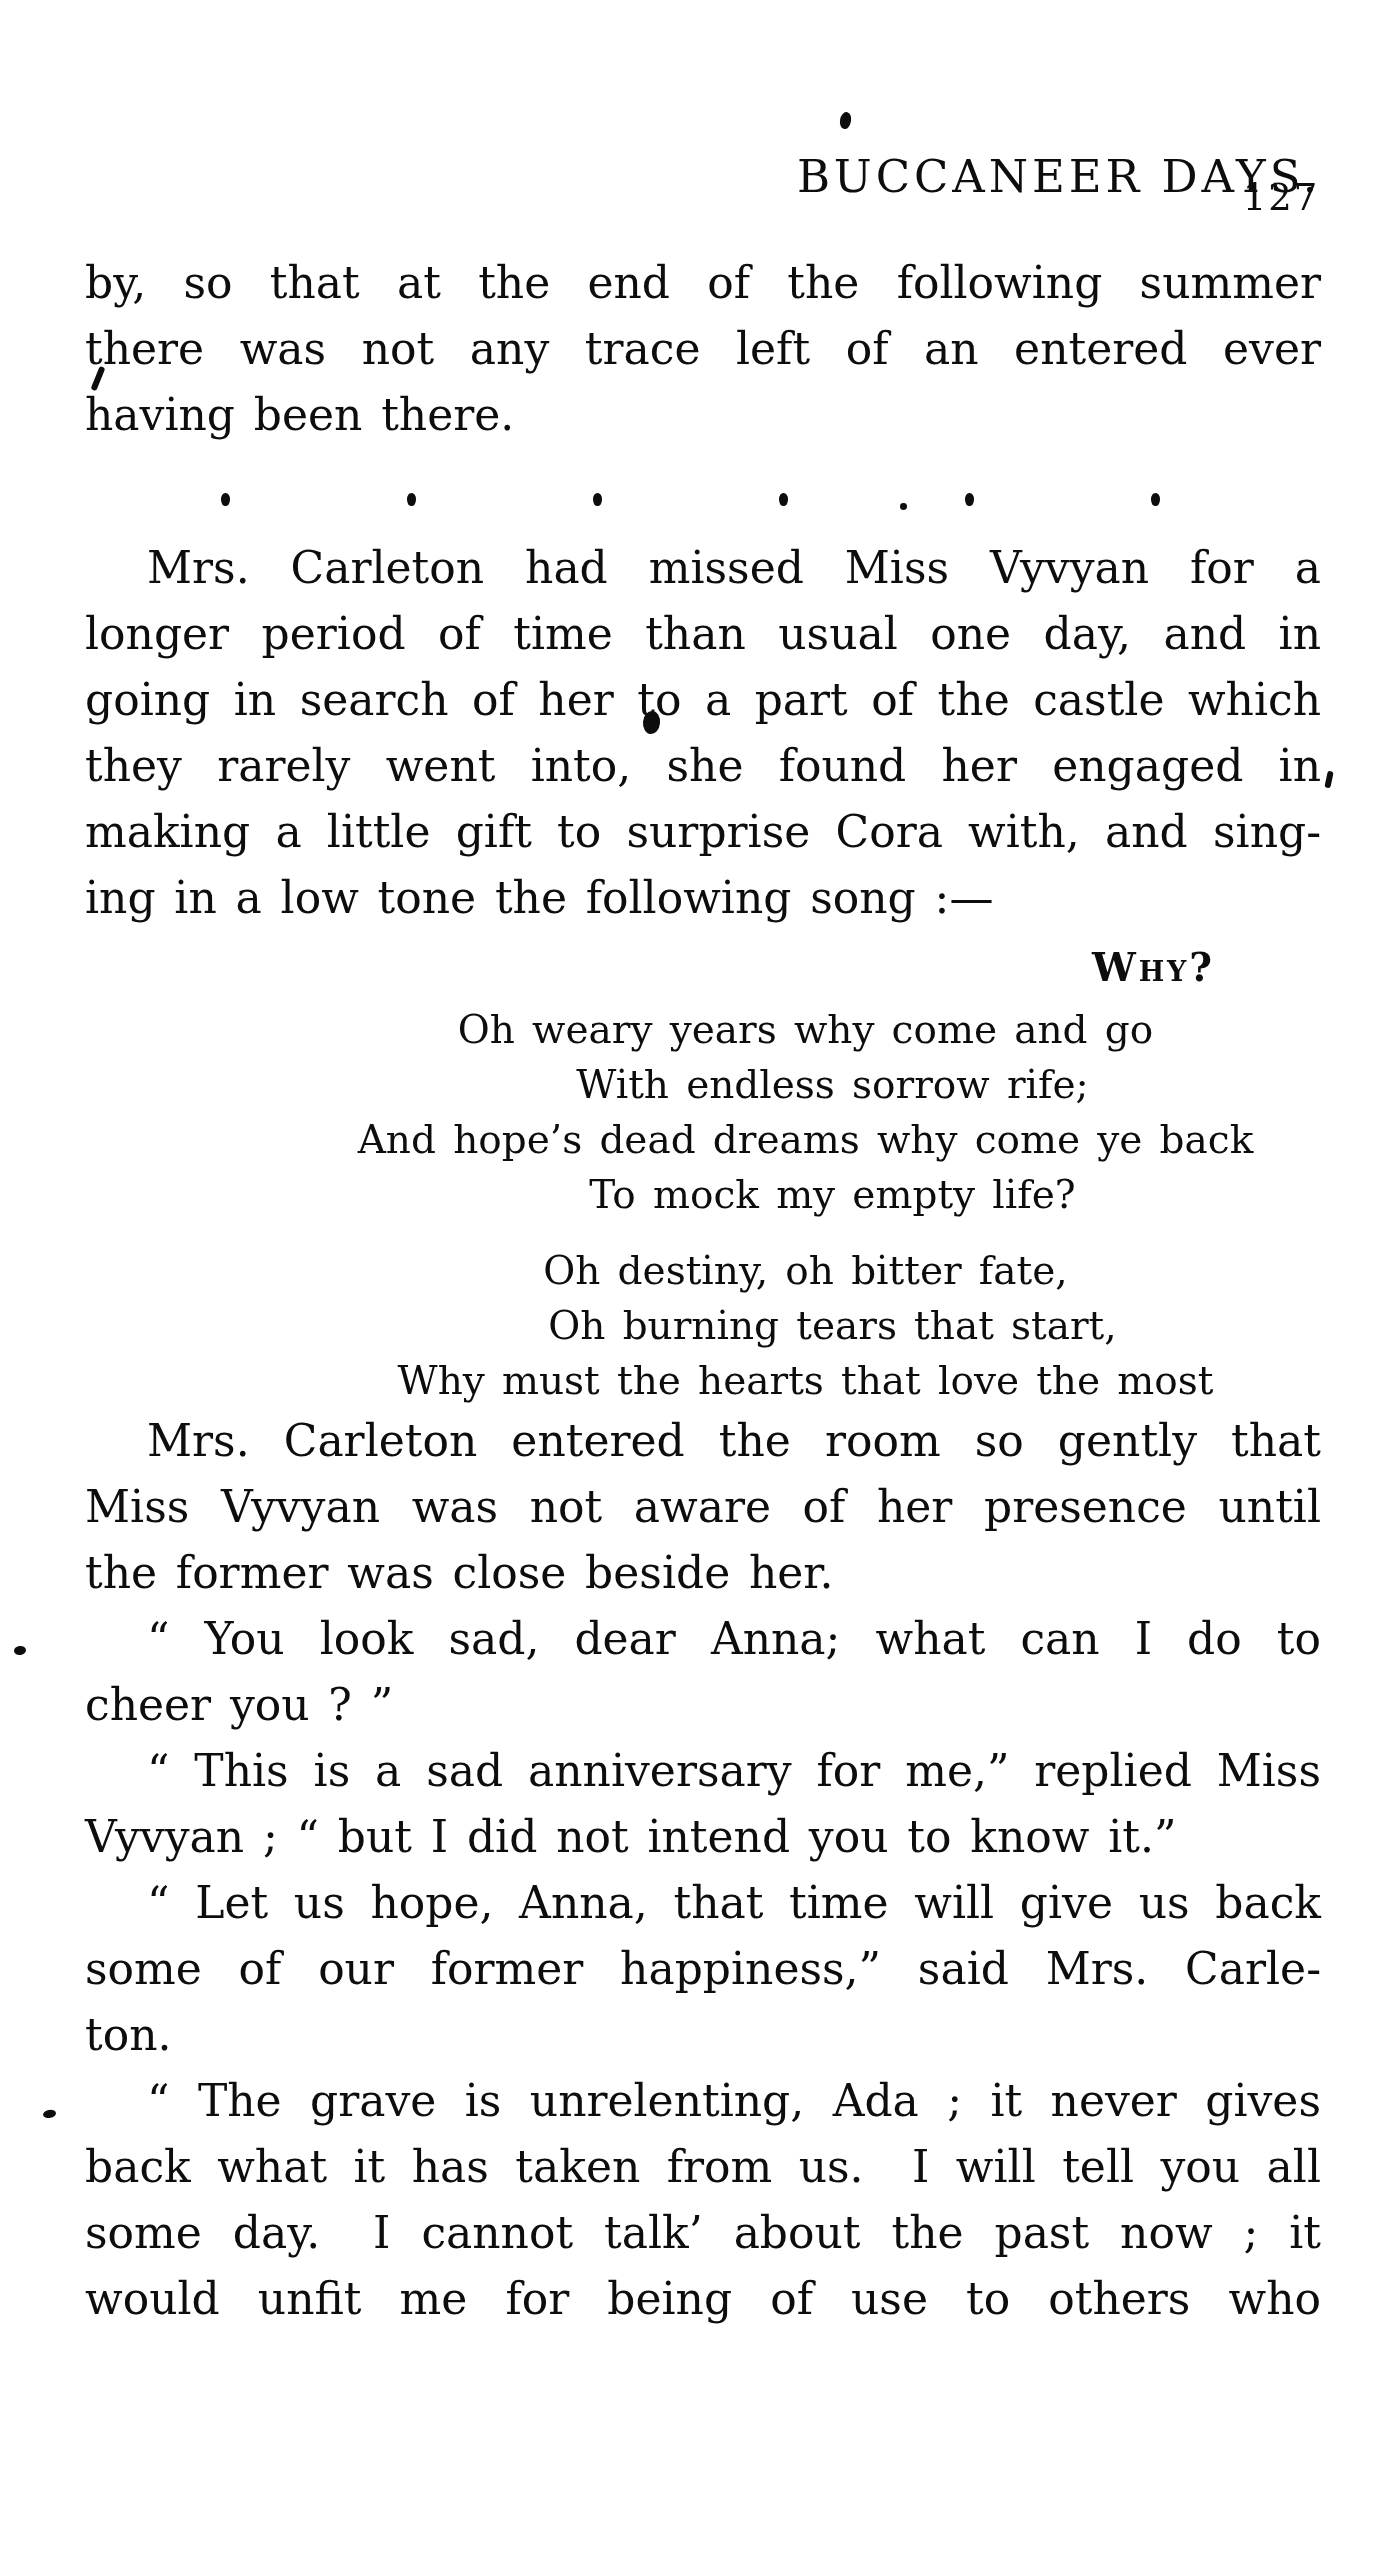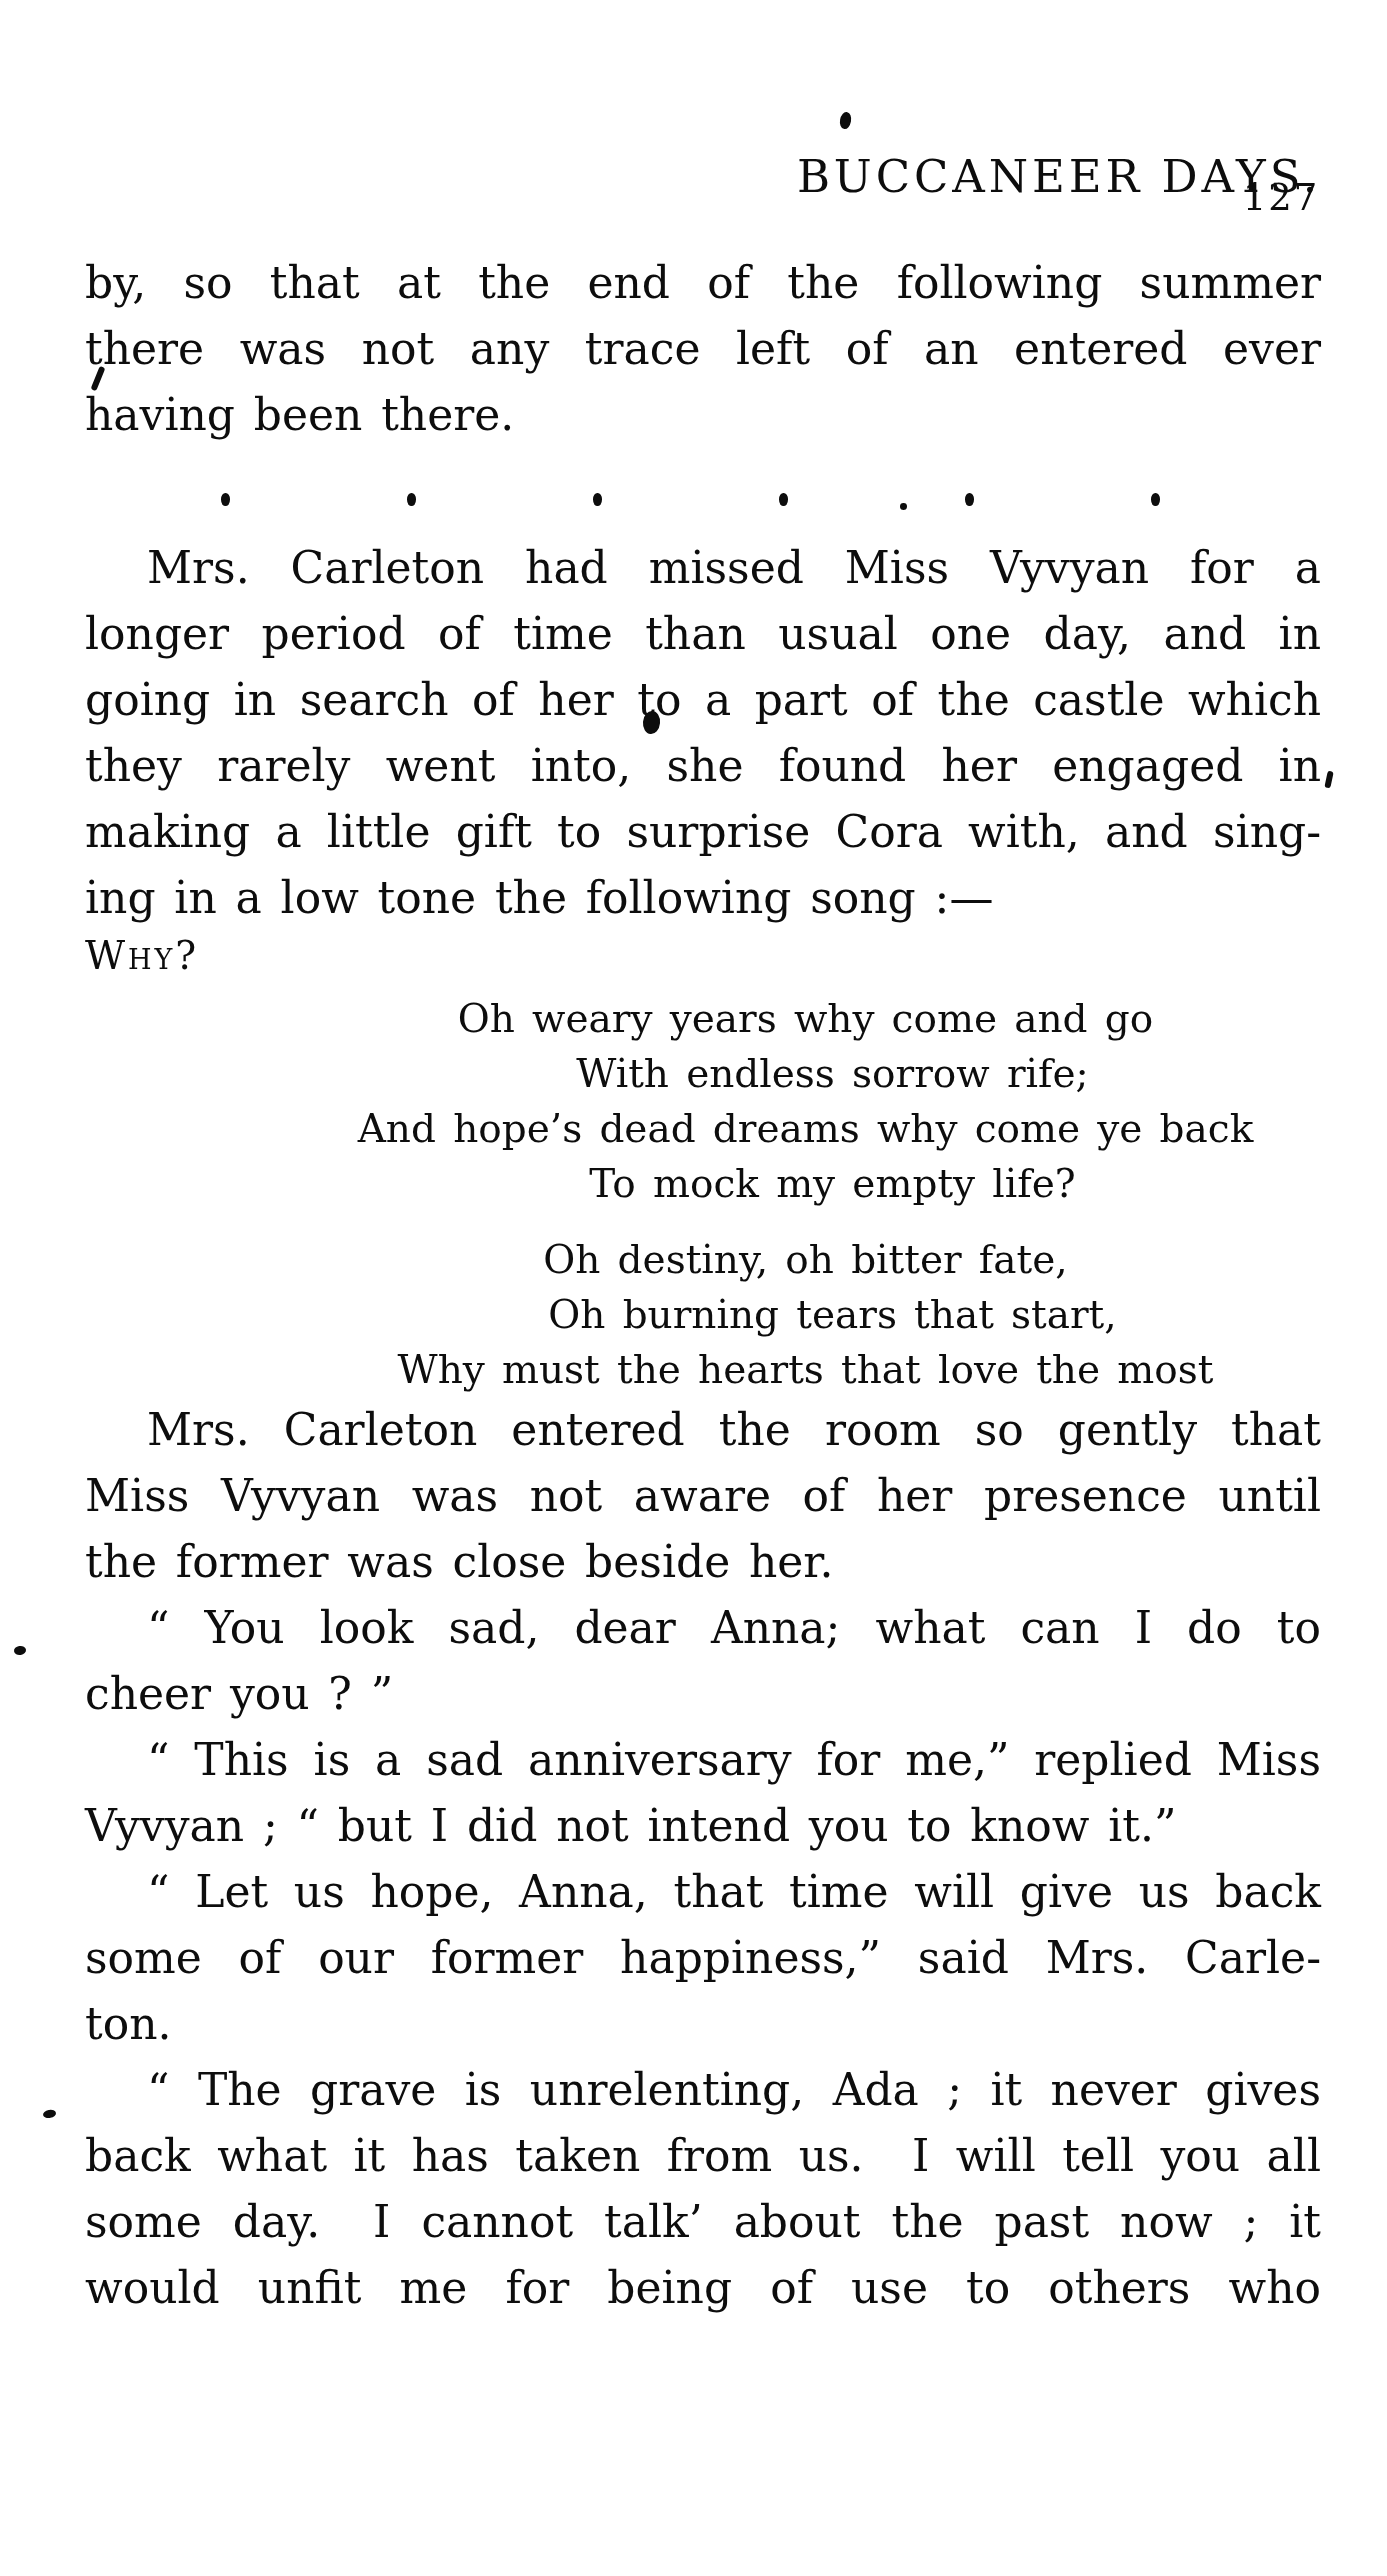--- a/index.html
+++ b/index.html
@@ -39,24 +39,24 @@
   .line.indent{text-indent:62px;}
   
   .dotrow{
     display:flex;justify-content:space-between;align-items:center;
     width:939px;height:25px;
     margin:39px 0 23px 136px;
   }
   .dot{width:8.7px;height:12.6px;border-radius:50%;background:var(--ink);}
   
   .poem-title{
-    margin:2px 106px 0 0;
+    margin:13px 106px 0 0;
     line-height:46px;font-size:39px;
-    text-align:left;
-    font-variant:small-caps;letter-spacing:2.9px;
+    text-align:right;
+    font-variant:small-caps;letter-spacing:2.9px;font-weight:bold;
   }
   .stanza{
     margin-top:11.6px;margin-left:205px;
     font-size:39px;line-height:55px;word-spacing:4.8px;
   }
   .stanza + .stanza{margin-top:21px;}
   .poem-line{text-align:center;}
   .poem-line.pindent{margin-left:54px;}
   
   #ink-layer{position:absolute;left:0;top:0;width:100%;height:100%;pointer-events:none;}

